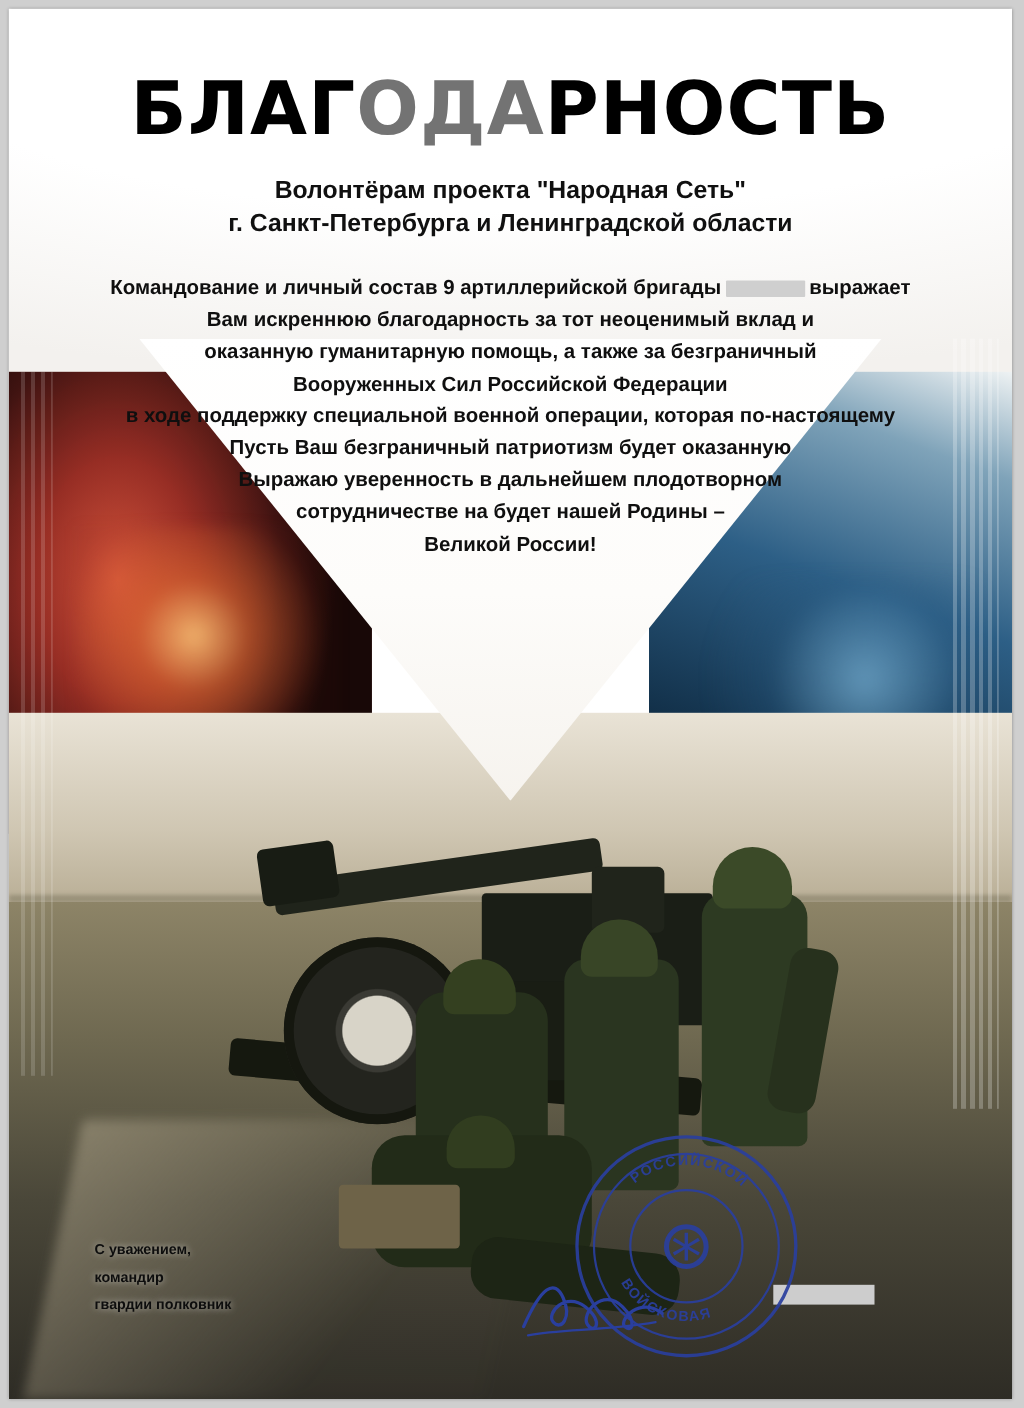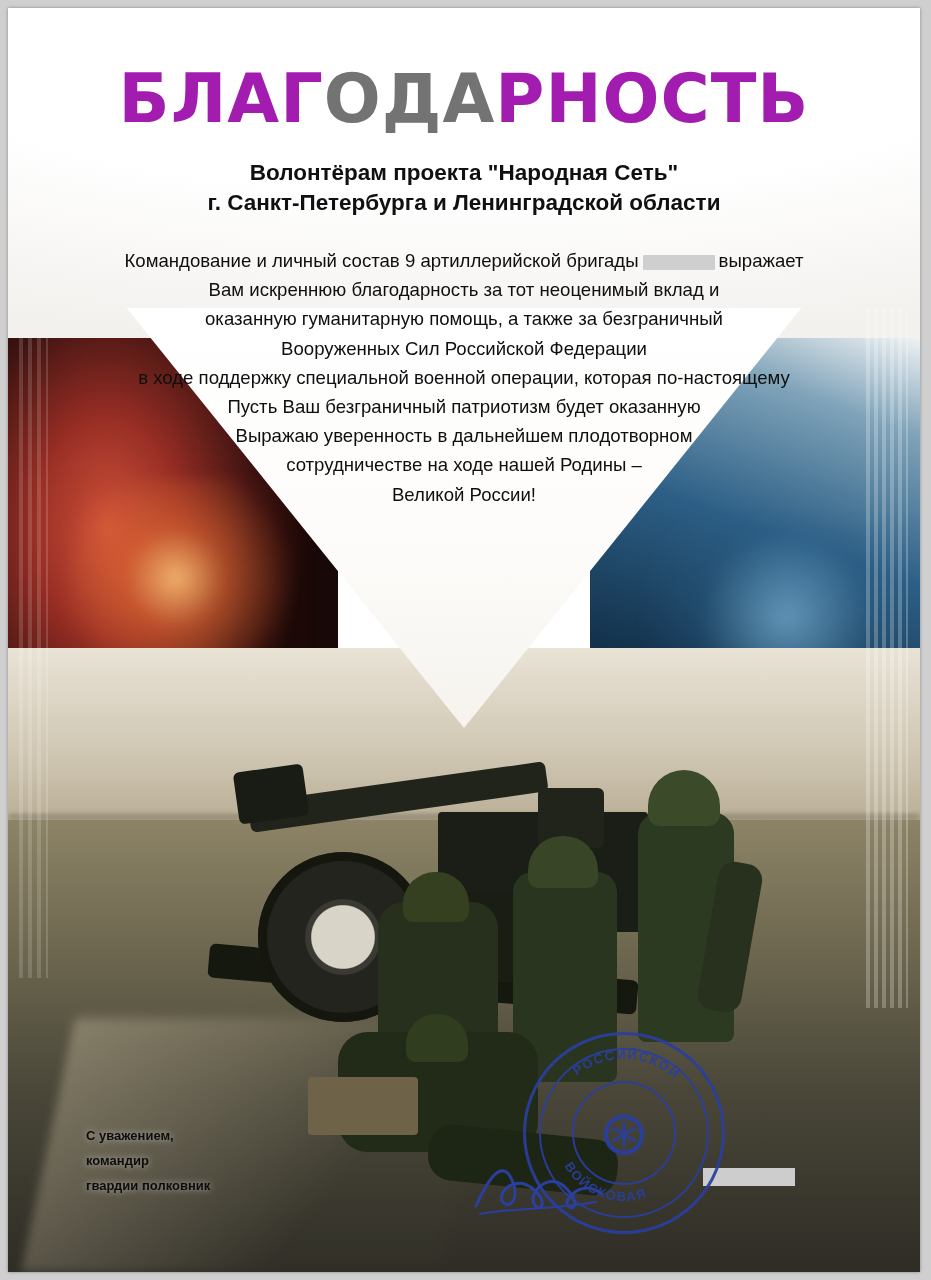--- a/index.html
+++ b/index.html
@@ -148,39 +148,39 @@
     left: 0; right: 0; top: 58px;
     text-align: center;
     font-weight: 800;
     font-size: 67px;
     letter-spacing: 1px;
     line-height: 1;
     font-family: "DejaVu Sans", sans-serif;
     white-space: nowrap;
   }
   .title span { display: inline-block; }
-  .t-dark { color: #a21caf; }
+  .t-dark { color: #000000; }
   .t-orange { color: #737373; }
 
   .subtitle {
     position: absolute;
     left: 0; right: 0; top: 150px;
     text-align: center;
     color: #101010;
     font-weight: bold;
     font-size: 22.5px;
     line-height: 30px;
   }
 
   .body {
     position: absolute;
     left: 40px; right: 40px; top: 238px;
     text-align: center;
     color: #0f0f0f;
-    font-weight: normal;
+    font-weight: bold;
     font-size: 18.6px;
     line-height: 29.2px;
   }
   .body p { margin: 0; }
 
   .redact {
     display: inline-block;
     width: 72px;
     height: 15px;
     background: #cfcfcf;
@@ -328,21 +328,21 @@
     <div class="body">
       <p>
         <span>Командование и личный состав 9 артиллерийской бригады</span><span class="redact"></span><span>выражает</span>
       </p>
       <p>Вам искреннюю благодарность за тот неоценимый вклад и</p>
       <p>оказанную гуманитарную помощь, а также за безграничный</p>
       <p>Вооруженных Сил Российской Федерации</p>
       <p>в ходе поддержку специальной военной операции, которая по-настоящему</p>
       <p>Пусть Ваш безграничный патриотизм будет оказанную</p>
       <p>Выражаю уверенность в дальнейшем плодотворном</p>
-      <p>сотрудничестве на ходе нашей Родины –</p>
+      <p>сотрудничестве на будет нашей Родины –</p>
       <p>Великой России!</p>
     </div>
 
     <div class="signoff">
       <div>С уважением,</div>
       <div>командир</div>
       <div>гвардии полковник</div>
     </div>
 
     <div class="redact-bottom"></div>

